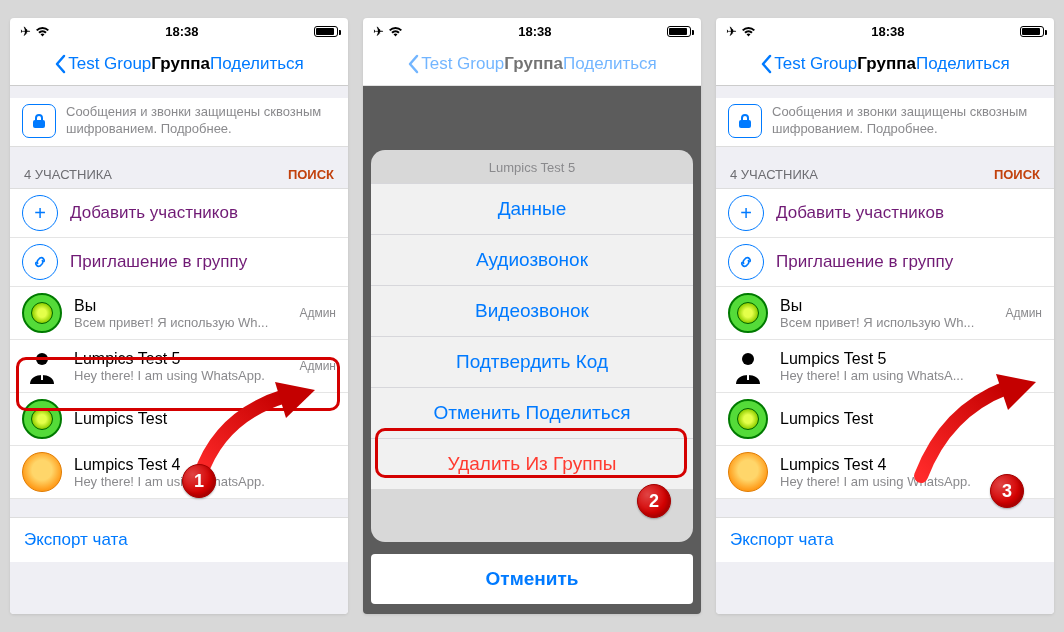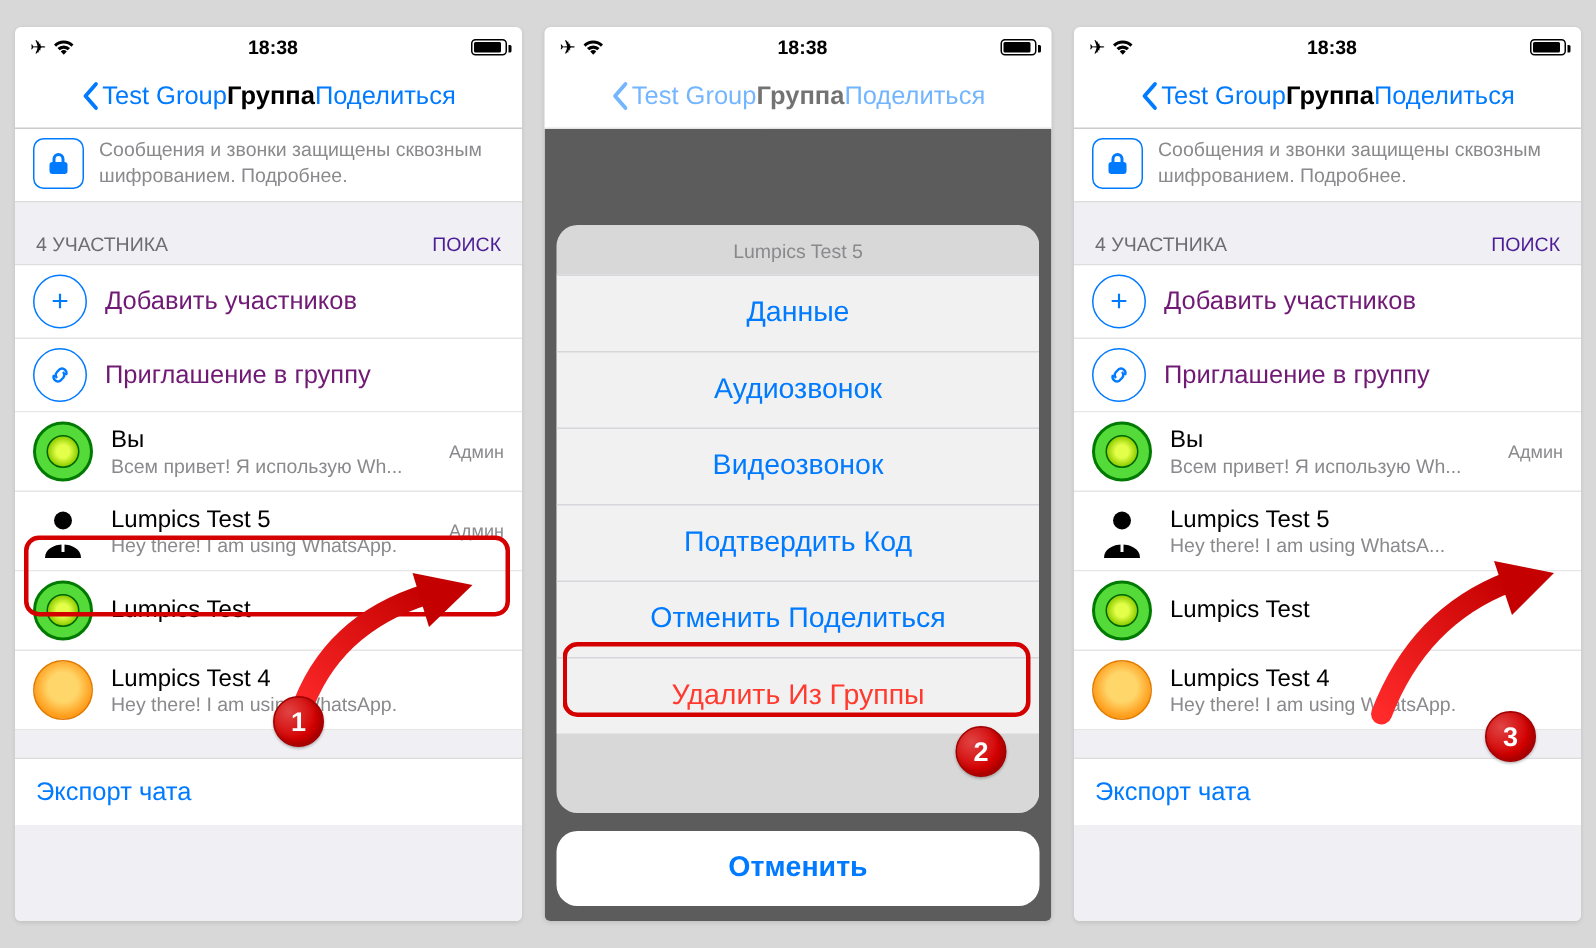--- a/index.html
+++ b/index.html
@@ -53,32 +53,33 @@
   .nav-title { font-weight:600; font-size:17px; }
   .nav-right { color:#007aff; font-size:17px; }
   .content { flex:1; background:#efeff4; overflow:hidden; position:relative; }
   .enc-row {
     background:#fff;
     display:flex;
     padding: 6px 12px 8px;
     gap:10px;
     border-bottom: 0.5px solid #ddd;
     align-items: flex-start;
+    margin-top: 12px;
   }
   .enc-icon {
     width:34px; height:34px; border-radius:7px; background:#fff; border:1.5px solid #007aff;
     display:flex; align-items:center; justify-content:center; color:#007aff; flex-shrink:0;
   }
   .enc-text { font-size:13px; color:#8a8a8d; line-height:1.3; }
   .section-header {
     display:flex; justify-content:space-between; align-items:flex-end;
     padding: 20px 14px 6px;
     font-size:13px; color:#6d6d72;
   }
-  .section-header .link { color:#4c1d95; text-transform:uppercase; font-size:13px;}
+  .section-header .link { color:#c2410c; text-transform:uppercase; font-size:13px;font-weight:bold;}
   .list { background:#fff; border-top:0.5px solid #ddd; }
   .row {
     display:flex; align-items:center; min-height:52px;
     padding: 6px 12px; gap:12px;
     border-bottom: 0.5px solid #e5e5e5;
     position:relative;
     background:#fff;
   }
   .row.short { min-height:46px; }
   .circle-btn {
@@ -128,21 +129,21 @@
   .sheet-title { text-align:center; font-size:13px; color:#8a8a8d; padding:10px 0 8px; }
   .sheet-item {
     text-align:center; color:#007aff; font-size:19px;
     padding: 14px 0;
     border-top: 0.5px solid #d7d7db;
     background:#fdfdfeaa;
   }
   .sheet-item.red { color:#ff3b30; }
   .sheet-cancel {
     position:absolute; left:8px; right:8px; bottom:10px;
-    background:#fff; border-radius:14px; text-align:center;
+    background:#fff; border-radius:4px; text-align:center;
     color:#007aff; font-size:19px; font-weight:600; padding:14px 0;
   }
   
   .faded { opacity:0.55; }
   
   .av-green { background:#54db39; border:2px solid #007a00;}
   .av-green-in { width:22px;height:22px;border-radius:50%;background:radial-gradient(circle,#e4ff4a 30%,#8fce00 70%); border:1px solid #006400;}
   .av-suit { background:#fff; }
   .av-orange { background: radial-gradient(circle at 50% 45%, #ffd66a 35%, #ff9c1a 70%); border:1px solid #e07b00;}
   svg { display:block; }

